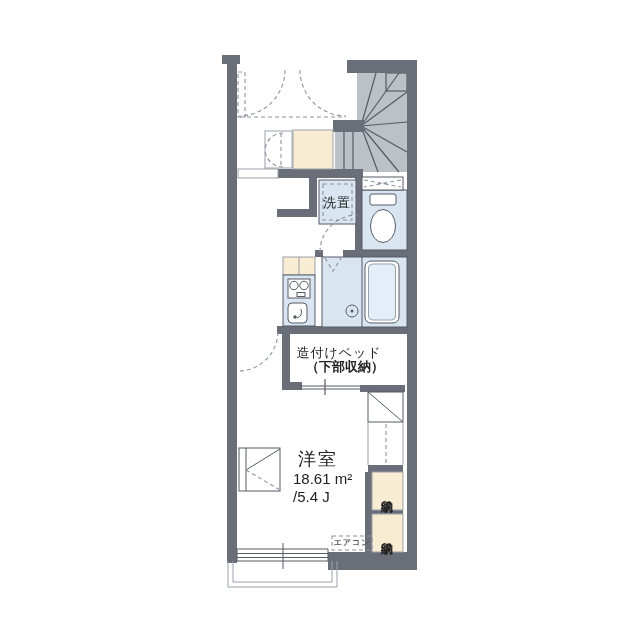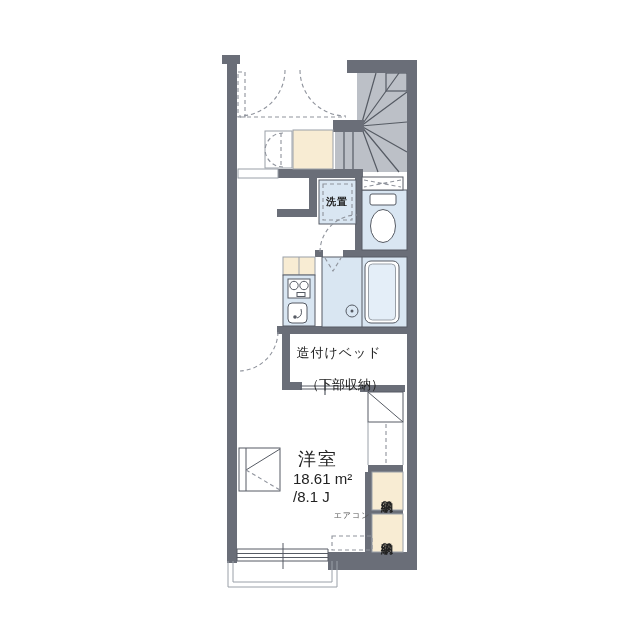--- a/index.html
+++ b/index.html
@@ -7,30 +7,30 @@
     --line:#565b64; --dash:#8f939c; --light:#9aa0a8; --ink:#222222; --bg:#ffffff;
   }
   html,body{margin:0;padding:0;background:var(--bg);}
   .canvas{
     position:relative;width:640px;height:640px;background:var(--bg);overflow:hidden;
     font-family:"Liberation Sans","DejaVu Sans",sans-serif;color:var(--ink);
   }
   .plan-svg{position:absolute;left:0;top:0;}
   .lbl{position:absolute;white-space:nowrap;color:var(--ink);line-height:1;}
   .lbl.center{transform:translate(-50%,-50%);}
-  .lbl-laundry{left:337px;top:202px;font-size:10px;font-weight:bold;letter-spacing:1px;}
+  .lbl-laundry{left:337px;top:202px;font-size:13px;font-weight:normal;letter-spacing:1px;}
   .lbl-bed1{left:339px;top:352px;font-size:13px;letter-spacing:1px;}
-  .lbl-bed2{left:345px;top:384px;font-size:13px;}
+  .lbl-bed2{left:345px;top:366px;font-size:13px;font-weight:bold;}
   .lbl-room{left:318px;top:459px;font-size:18px;letter-spacing:2px;}
   .lbl-area{left:293px;top:471px;font-size:15px;}
   .lbl-tatami{left:293px;top:489px;font-size:15px;}
   .lbl-sto{writing-mode:vertical-rl;text-orientation:upright;font-size:12px;font-weight:bold;letter-spacing:1px;}
   .lbl-sto1{left:387px;top:491px;}
   .lbl-sto2{left:387px;top:533px;}
-  .lbl-aircon{left:352px;top:516px;font-size:8px;color:#555;letter-spacing:1px;}
+  .lbl-aircon{left:352px;top:543px;font-size:8px;color:#555;letter-spacing:1px;font-weight:bold;}
   
   .w{fill:var(--wall);stroke:none;}
   .stair-fill{fill:var(--stair);}
   .sline{stroke:var(--line);stroke-width:1.2;fill:none;}
   .thin{stroke:var(--line);stroke-width:1;fill:none;}
   .lite{stroke:var(--light);stroke-width:1;fill:none;}
   .dash{stroke:var(--dash);stroke-width:1.1;fill:none;stroke-dasharray:4 3;}
   .blue{fill:var(--water);stroke:var(--line);stroke-width:1;}
   .cream{fill:var(--cream);stroke:var(--light);stroke-width:1;}
   .white{fill:#ffffff;stroke:var(--line);stroke-width:1;}
@@ -184,17 +184,17 @@
       <path class="lite" d="M228,561 V587 H337 V561"></path>
       <path class="lite" d="M233,561 V582 H332 V561"></path>
     </g>
   </svg>
 
   <div class="lbl center lbl-laundry">洗置</div>
   <div class="lbl center lbl-bed1">造付けベッド</div>
   <div class="lbl center lbl-bed2">（下部収納）</div>
   <div class="lbl center lbl-room">洋室</div>
   <div class="lbl lbl-area">18.61 m²</div>
-  <div class="lbl lbl-tatami">/8.1 J</div>
+  <div class="lbl lbl-tatami">/5.4 J</div>
   <div class="lbl center lbl-sto lbl-sto1">収納</div>
   <div class="lbl center lbl-sto lbl-sto2">収納</div>
   <div class="lbl center lbl-aircon">エアコン</div>
 </div>
 
 </body></html>

